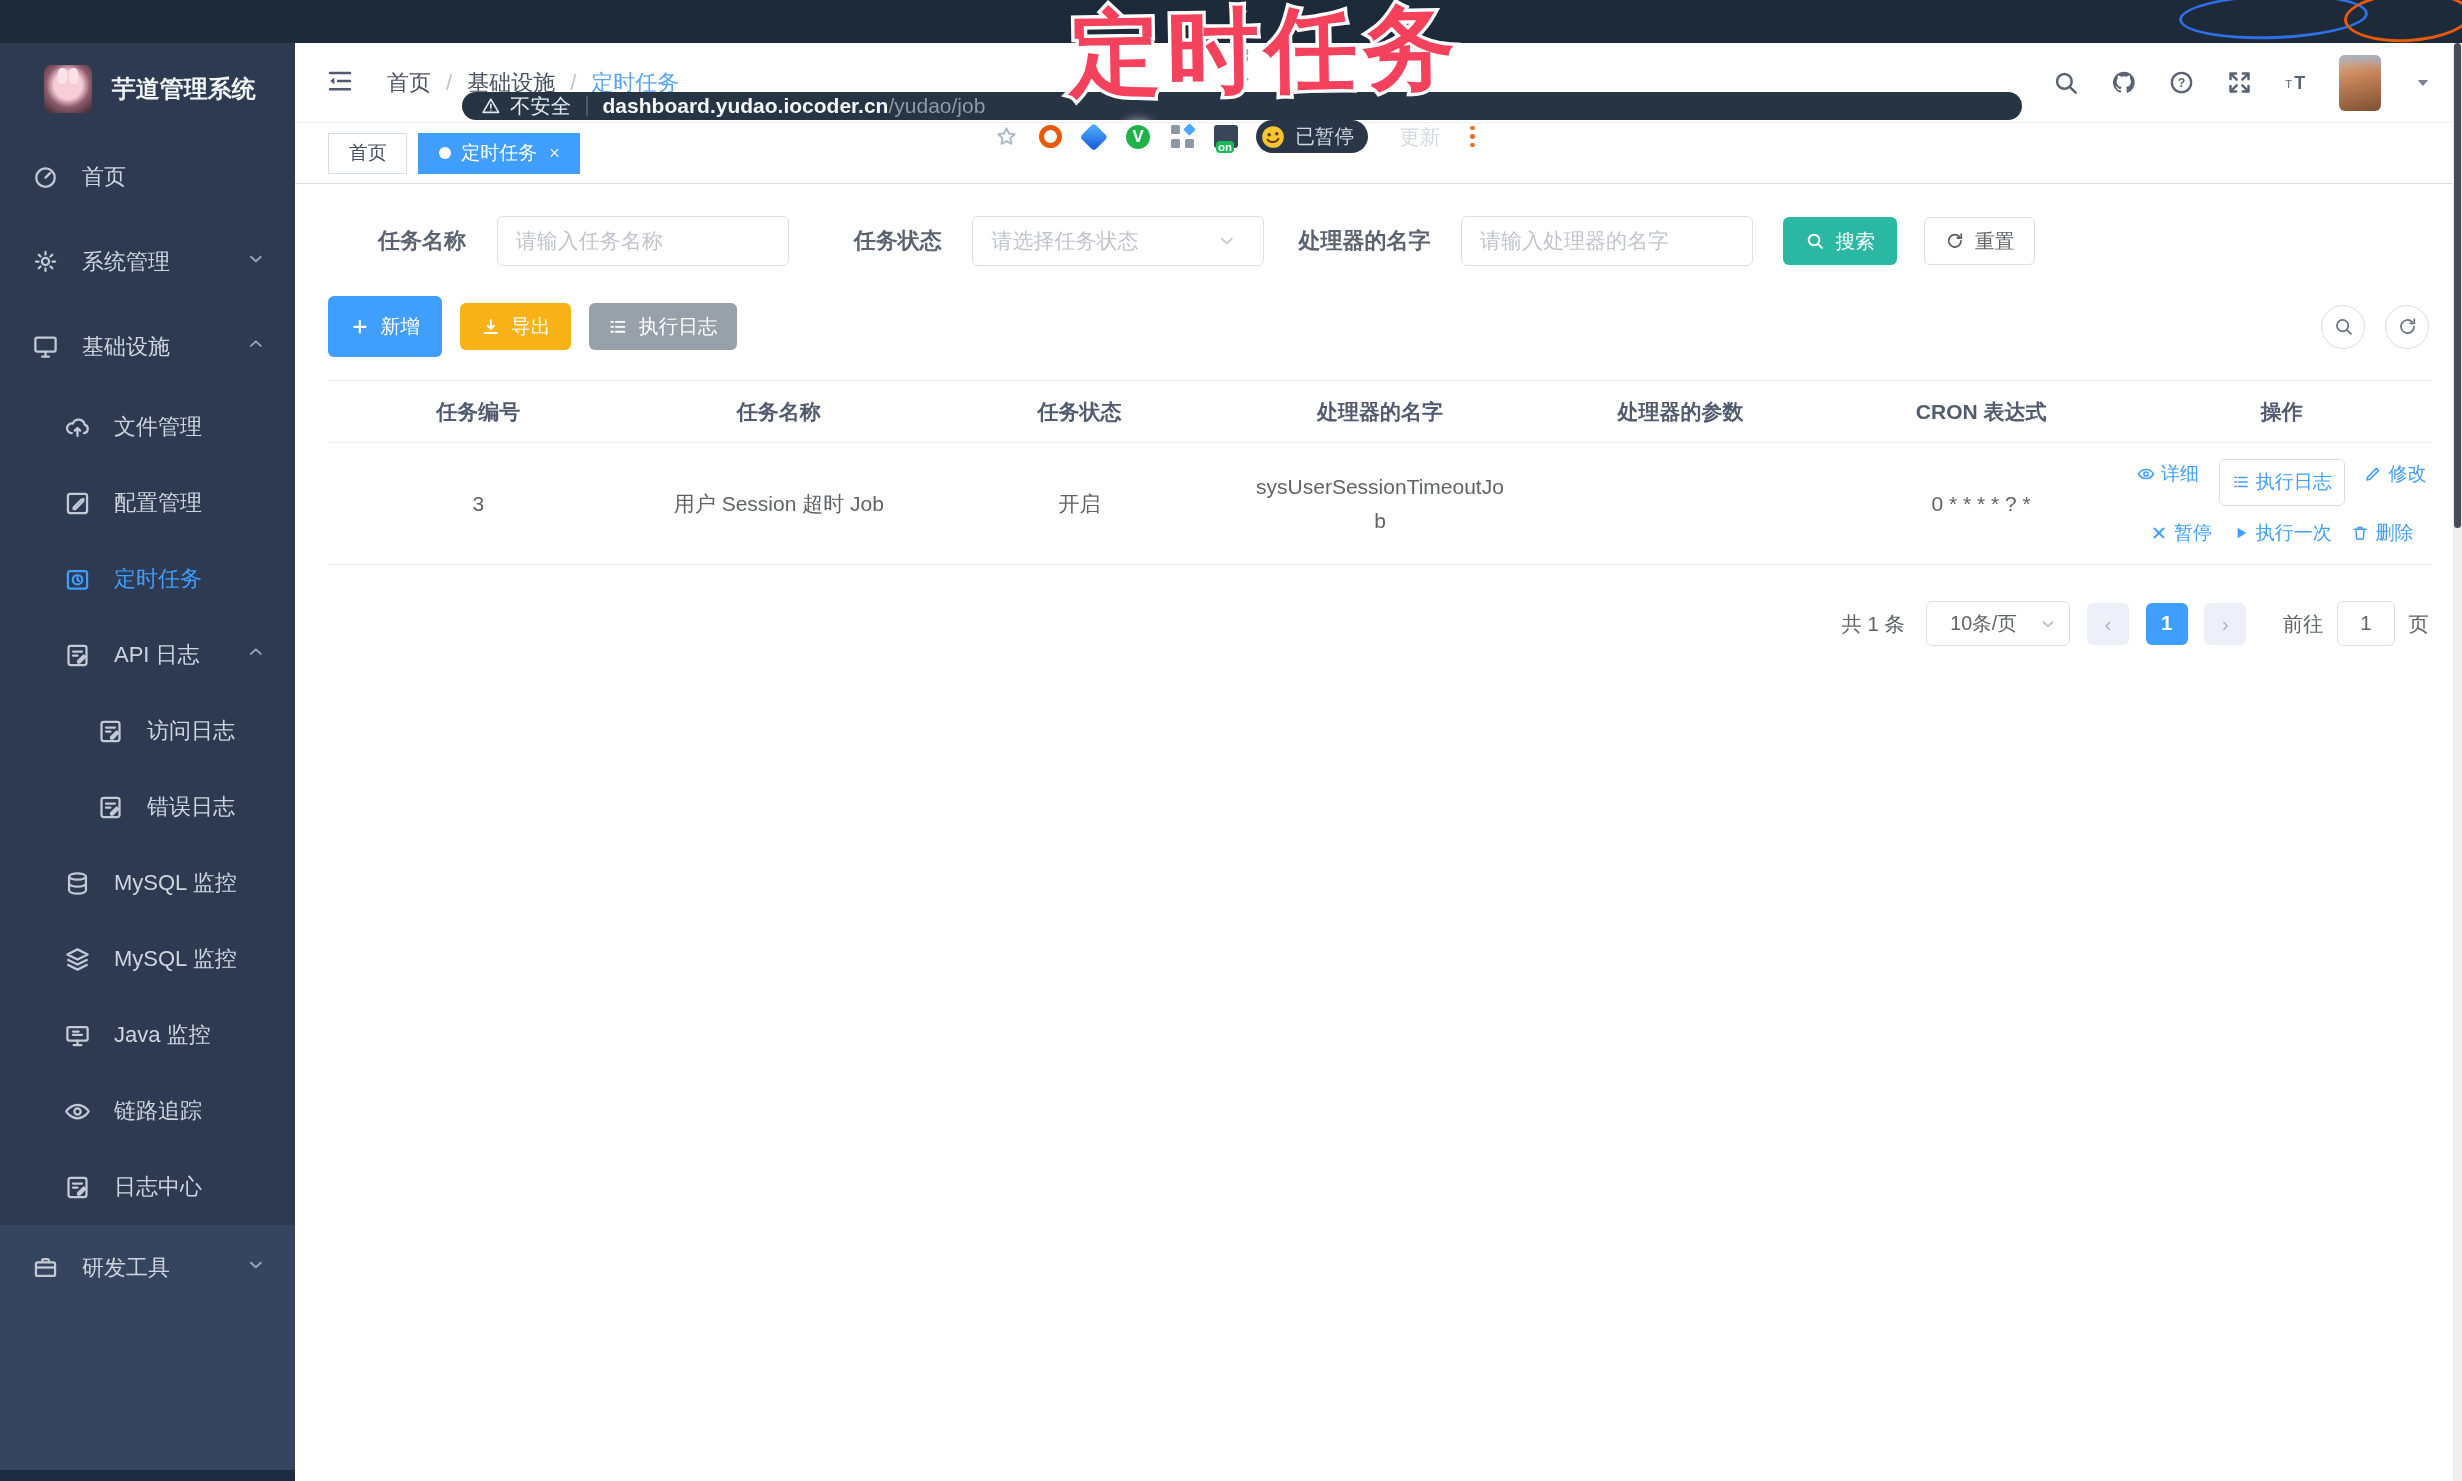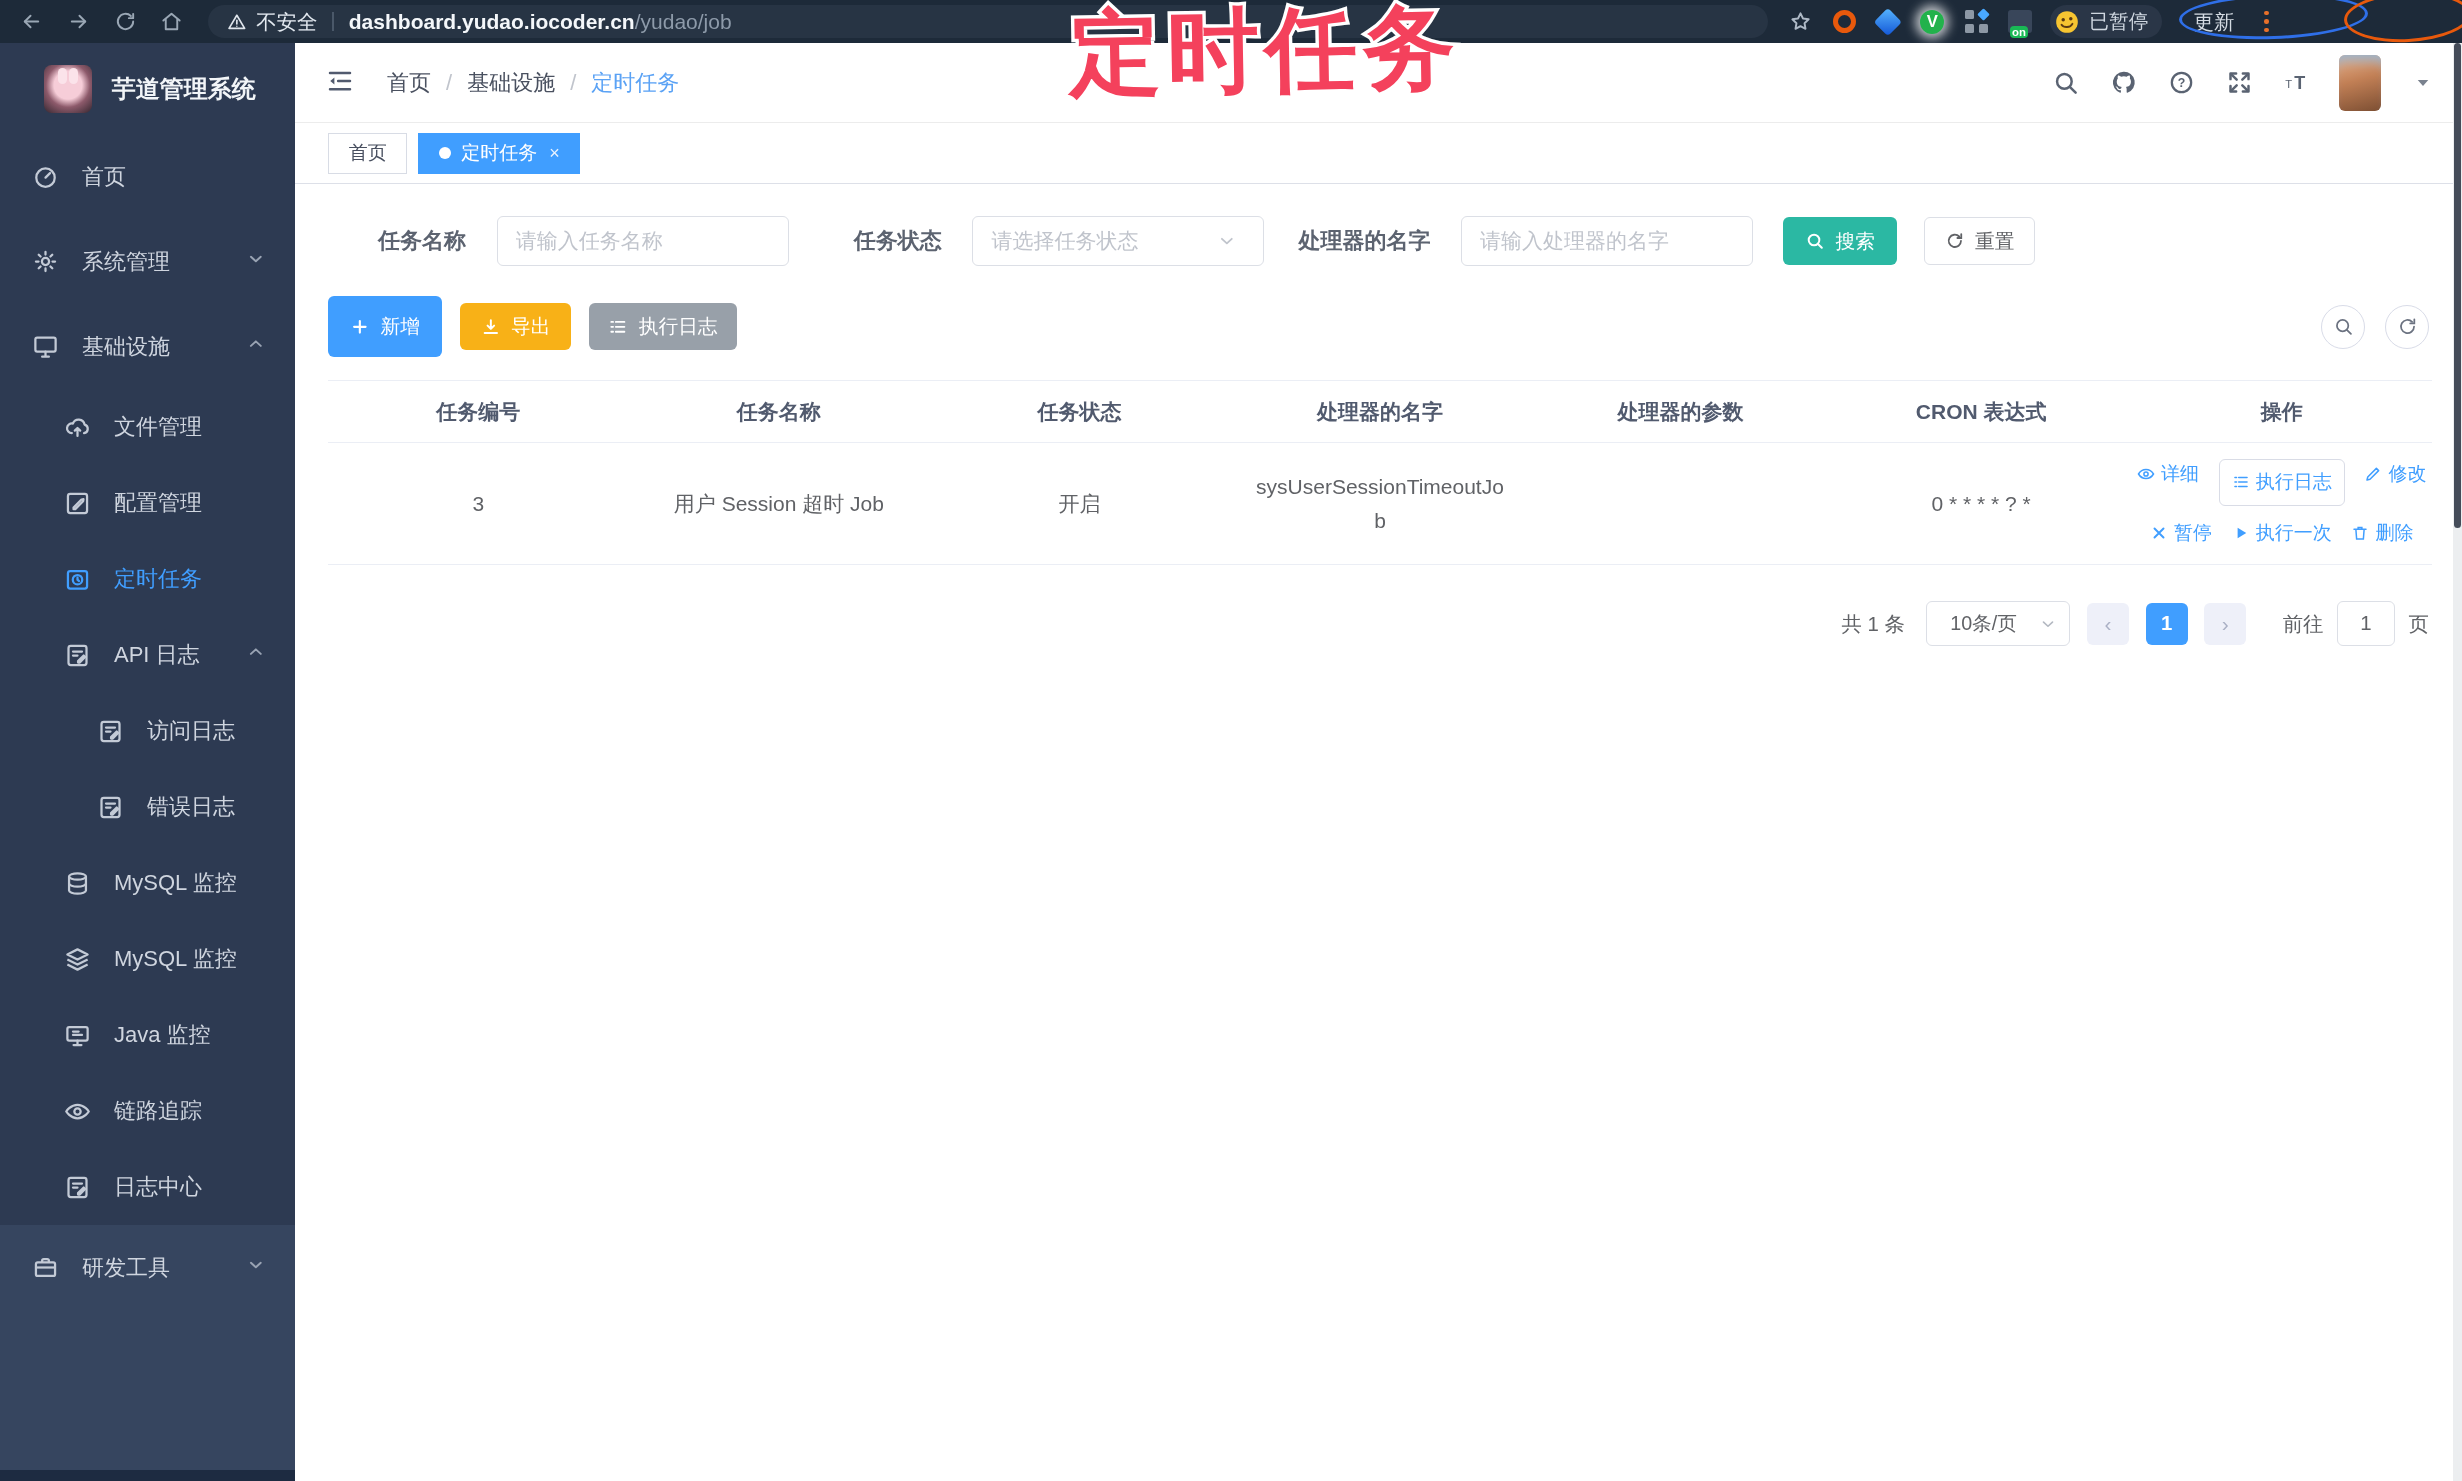--- a/index.html
+++ b/index.html
@@ -1,21 +1,21 @@
 <!DOCTYPE html>
 <html style="font-size:12px"><head>
 <meta charset="utf-8">
 <style>
   * { margin:0; padding:0; box-sizing:border-box; }
   html,body { width:2462px; height:1482px; }
   body { font-family:"Liberation Sans","DejaVu Sans",sans-serif; background:#fff; overflow:hidden; }
   .screen { position:relative; width:2462px; height:1482px; overflow:hidden; background:#fff; }
 
   
-  .browser-bar { position:absolute; left:0; top:0; width:2462px; height:43px; background:#1d2a39; display:flex; align-items:center; z-index:5; }
+  .browser-bar { position:absolute; left:0; top:0; width:2462px; height:43px; background:#1d2a39; display:flex; align-items:center; z-index:5;flex-direction:column; }
   .bnav { width:30px; height:30px; margin-left:16.7px; color:#9aa7b5; display:flex; align-items:center; justify-content:center; }
   .bnav svg { width:23px; height:23px; }
   .omnibox { margin-left:21px; height:33px; width:1560px; background:#273444; border-radius:18px; display:flex; align-items:center; padding:0 19.7px; color:#e8edf2; }
   .omnibox .warn { width:19.7px; height:19.7px; margin-right:9px; color:#dfe5ec; }
   .omnibox .sec { font-size:20.4px; color:#e3e9f0; }
   .omnibox .sep { width:1.5px; height:19.7px; background:#4a5869; margin:0 15px; }
   .omnibox .host { font-size:21px; font-weight:bold; color:#f4f7fa; }
   .omnibox .path { font-size:21px; color:#8d9aa9; }
   .bright { display:flex; align-items:center; margin-left:18px; gap:15px; }
   .exticon { width:29px; height:29px; display:flex; align-items:center; justify-content:center; }

